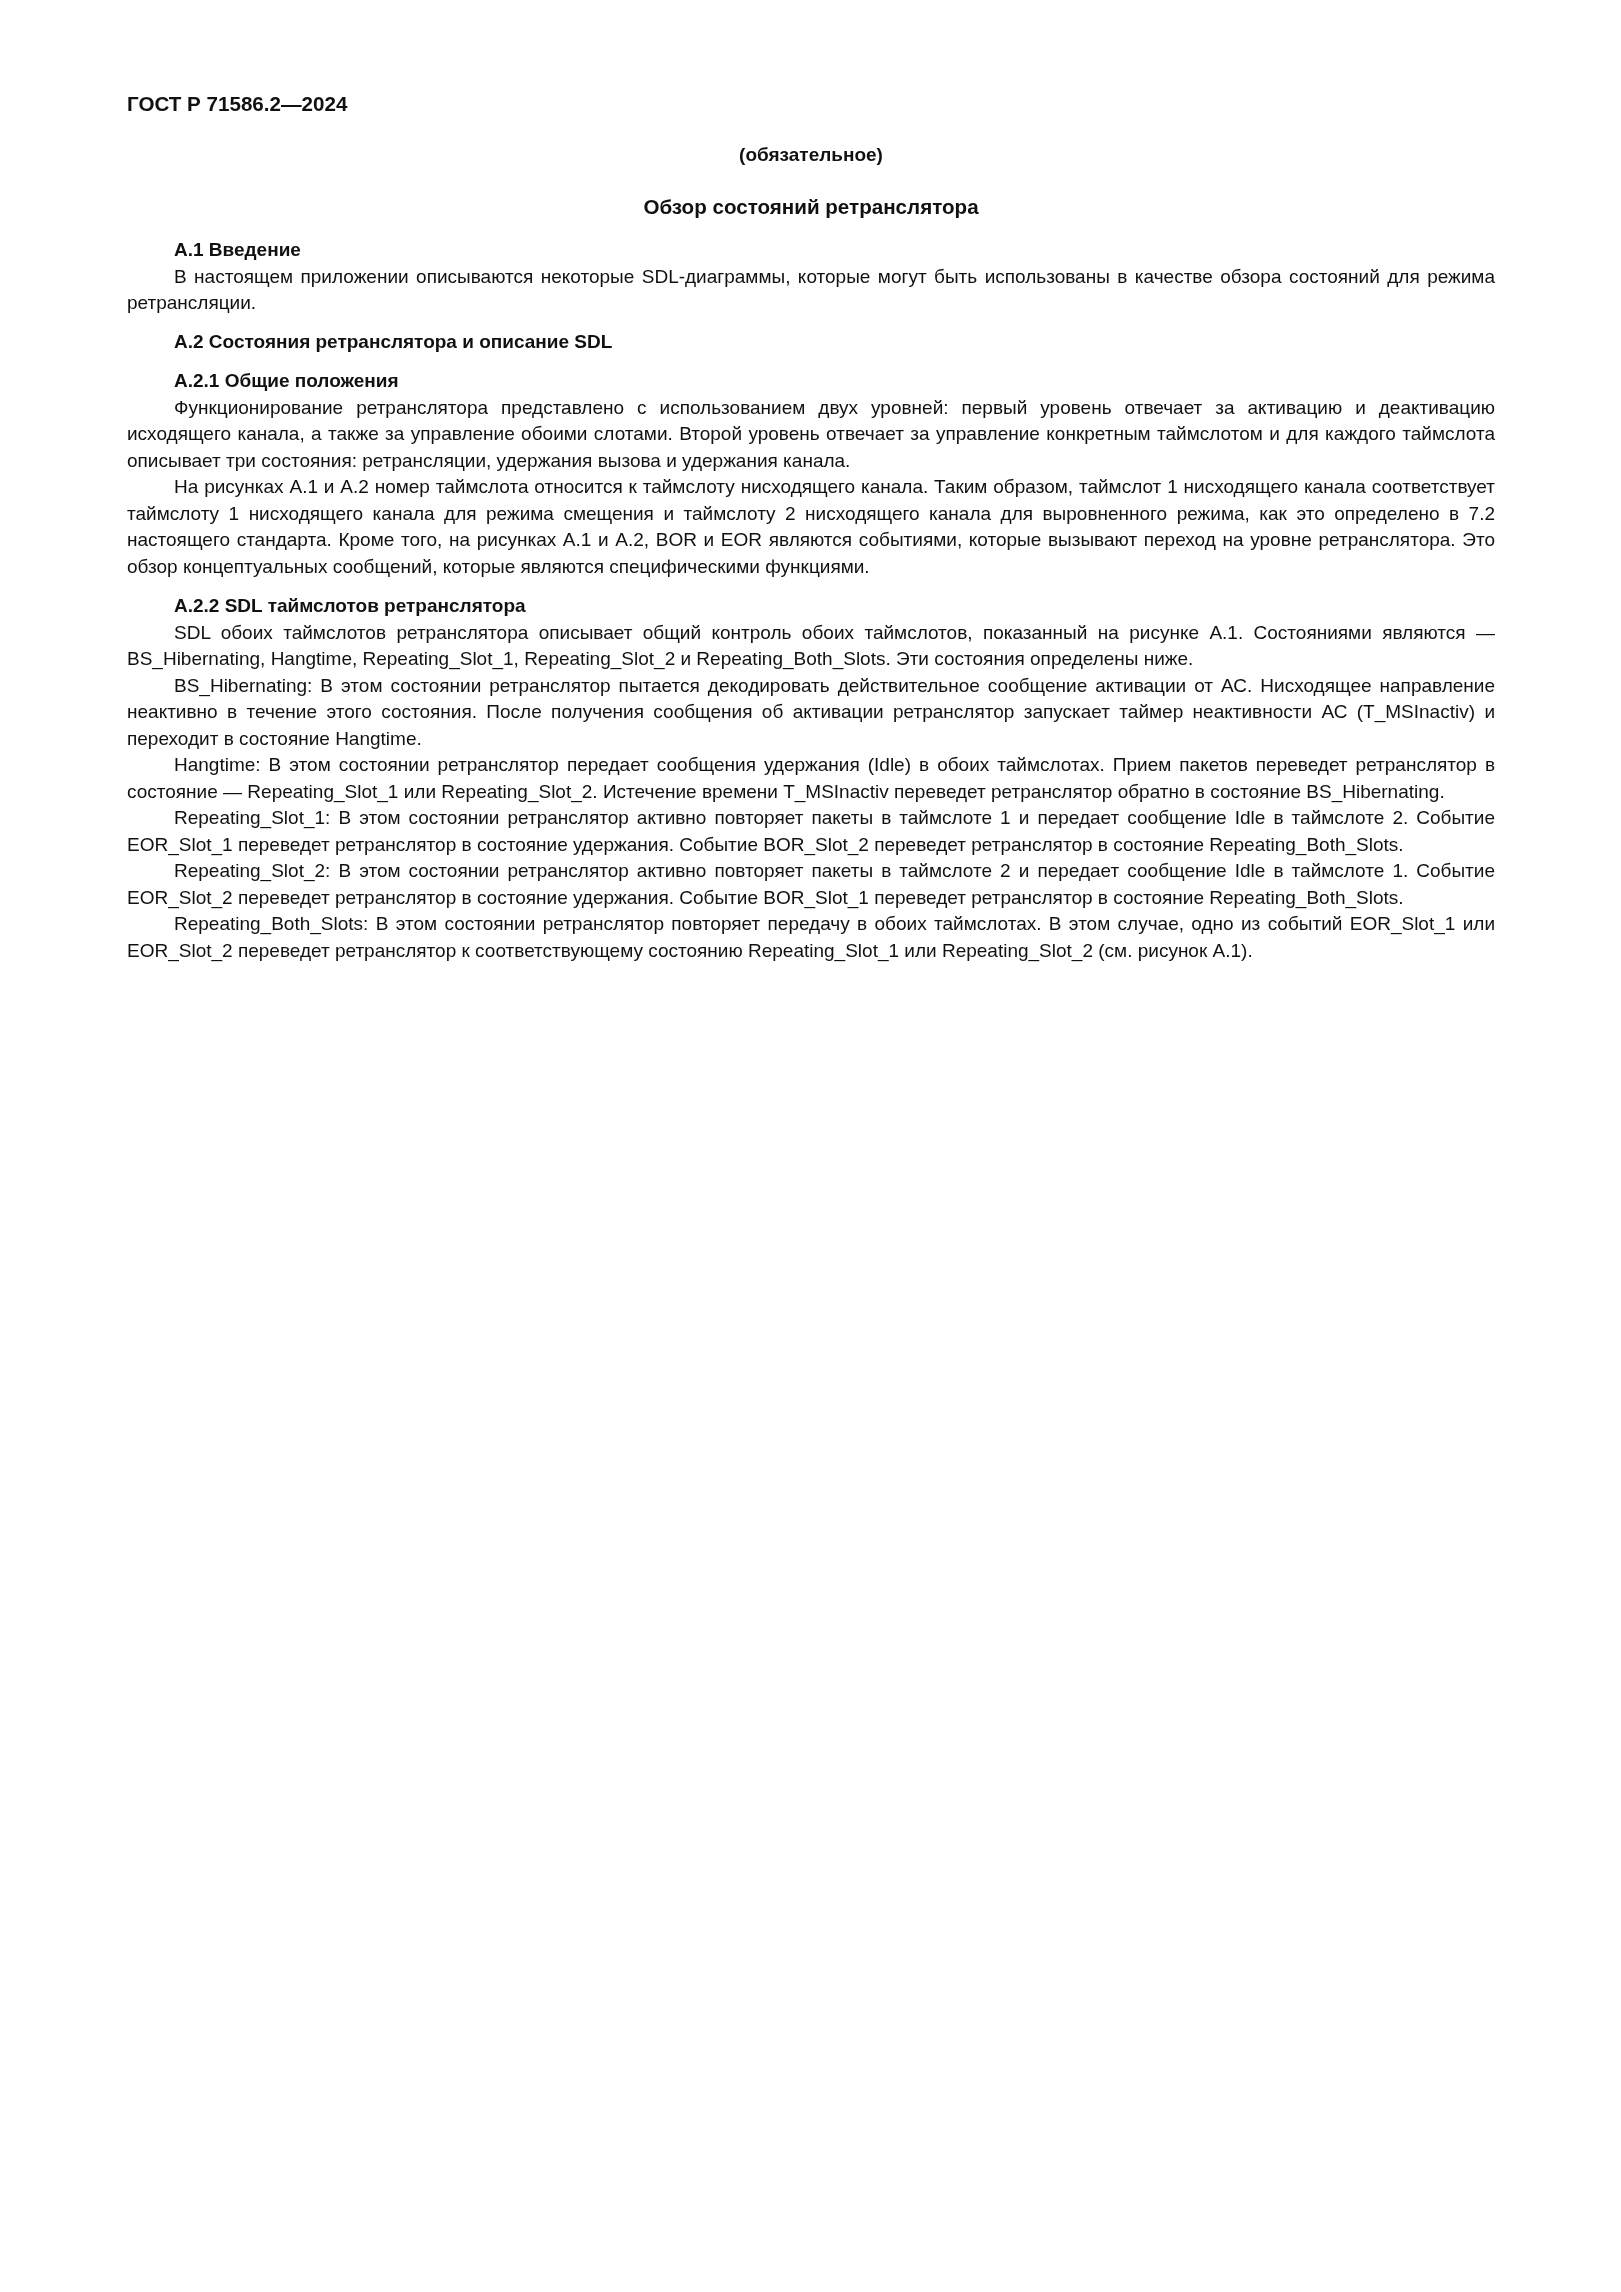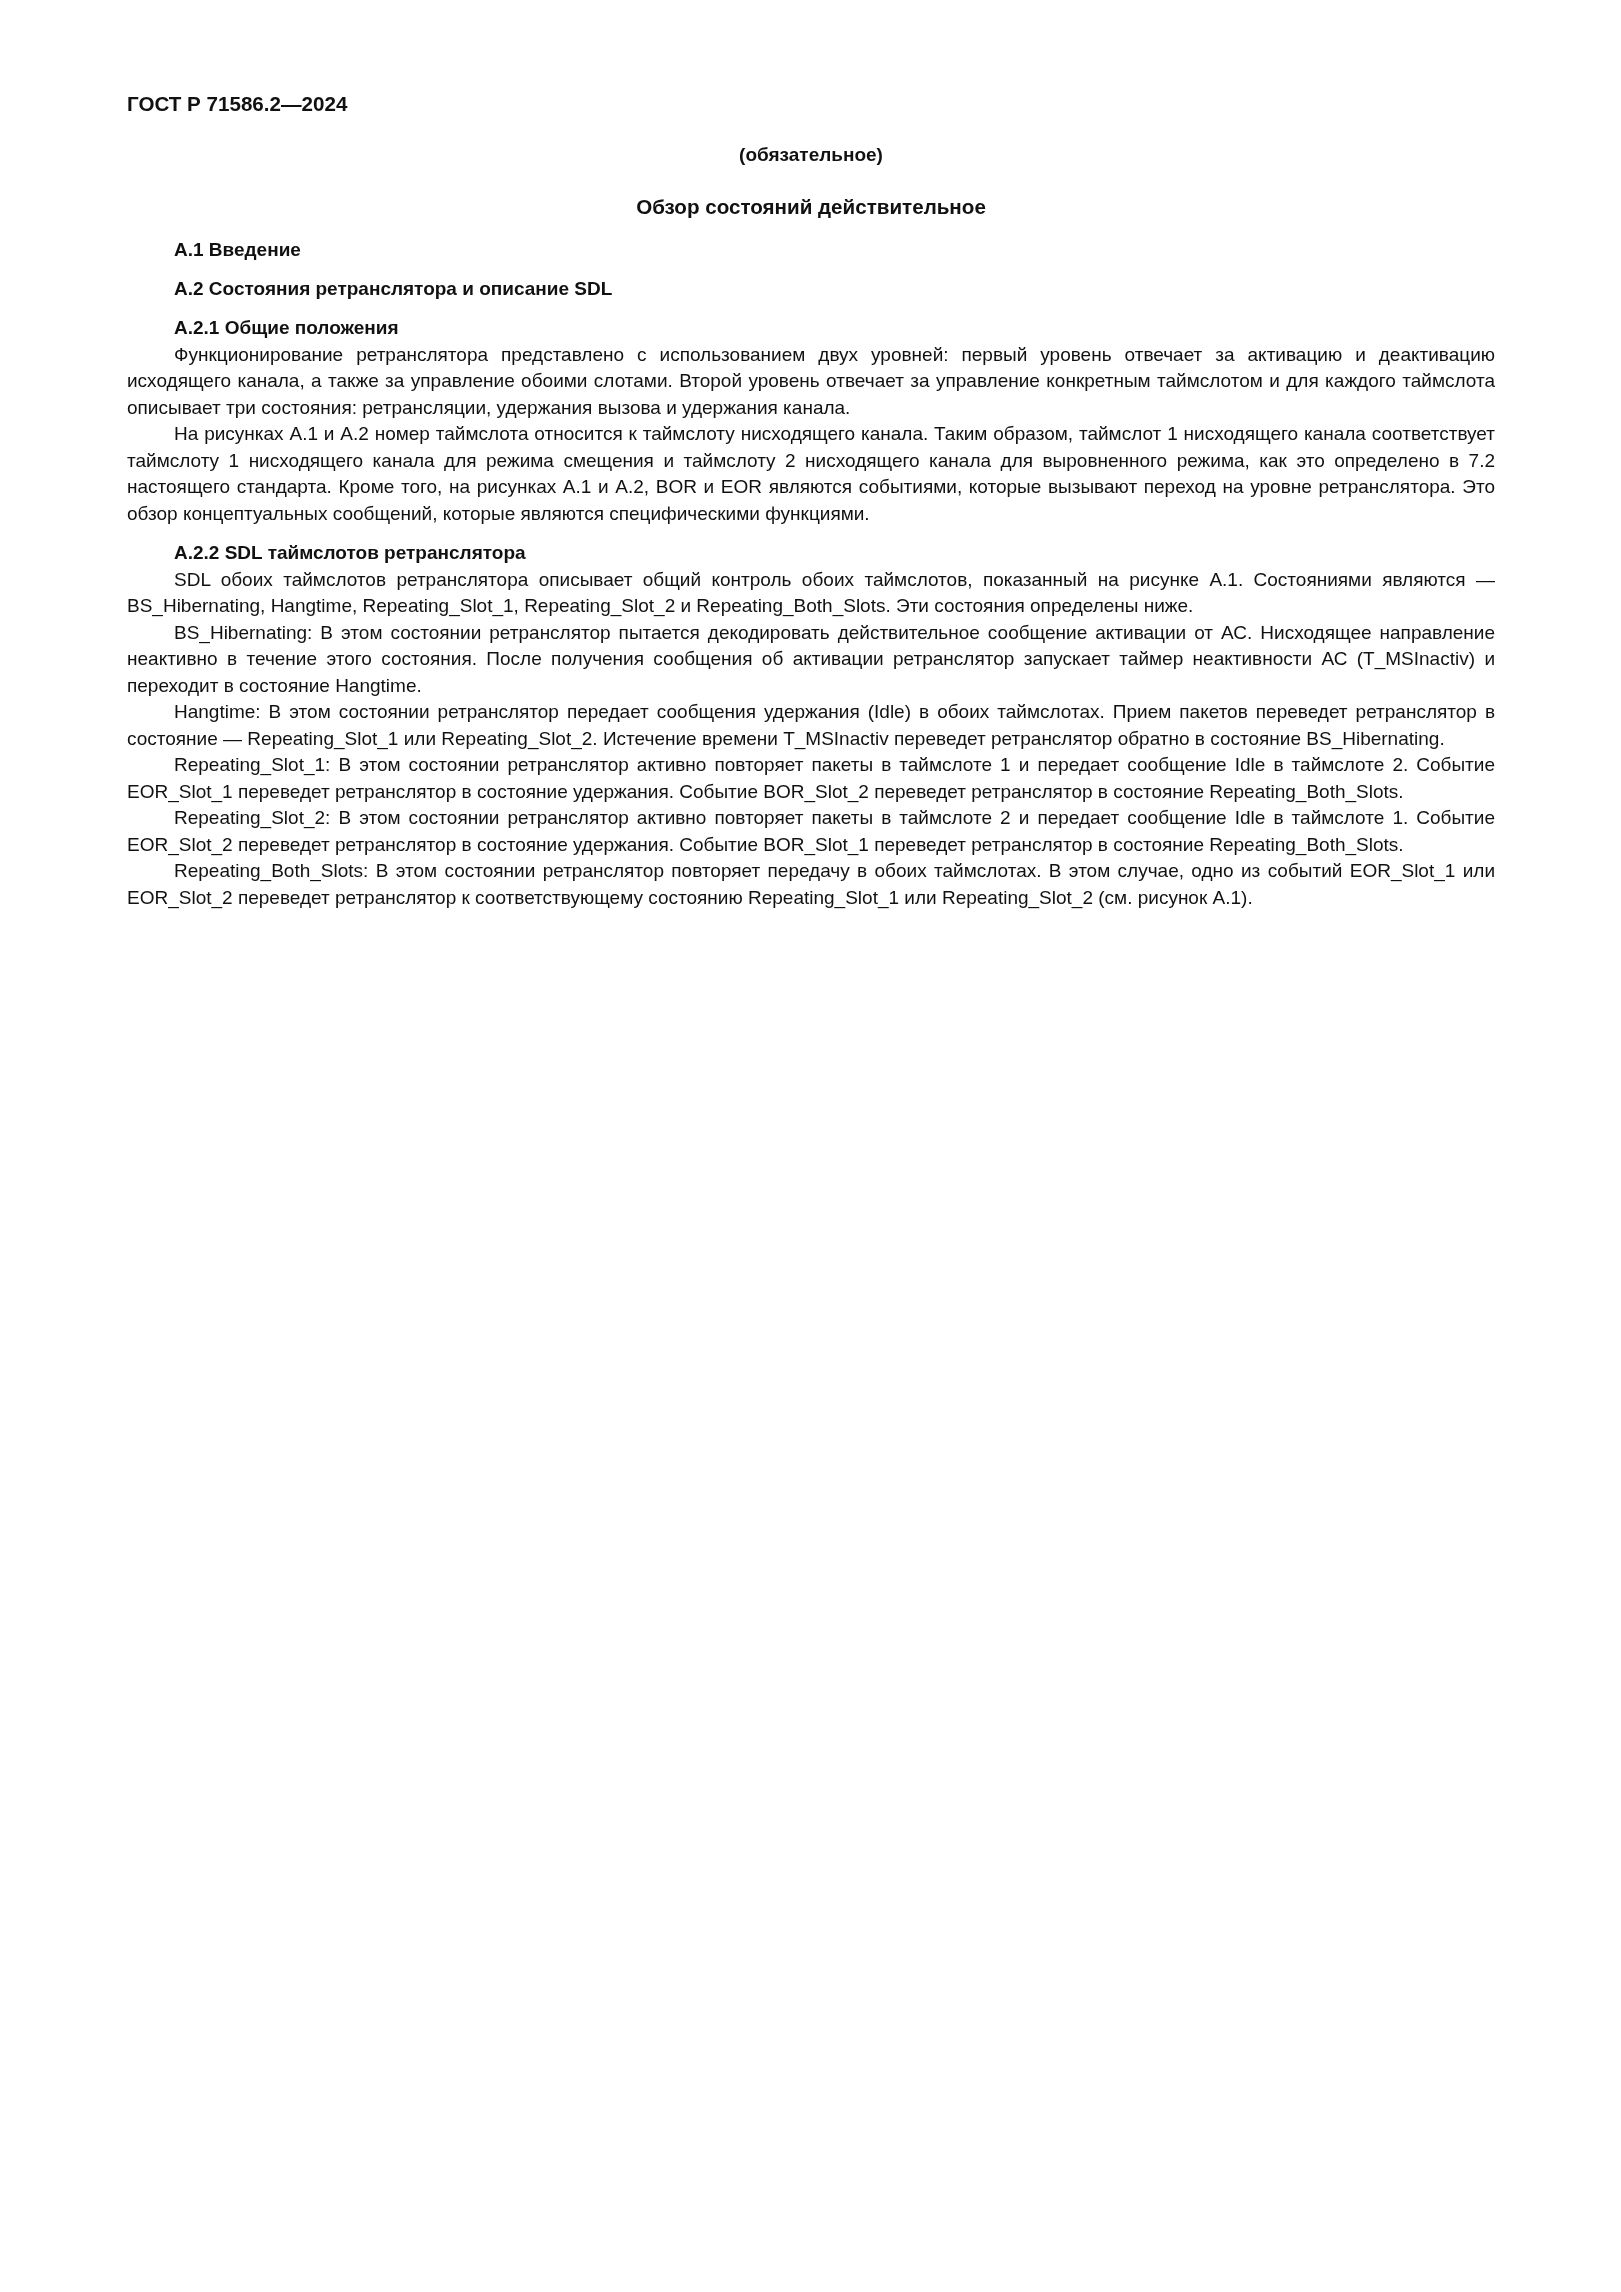--- a/index.html
+++ b/index.html
@@ -77,23 +77,24 @@
 </head>
 <body>
 
 <div class="page">
   <div class="content">
 
     <p class="doc-header">ГОСТ Р 71586.2—2024</p>
 
     <p class="appendix-kind">(обязательное)</p>
 
-    <p class="appendix-title">Обзор состояний действительное</p>
+    <p class="appendix-title">Обзор состояний ретранслятора</p>
 
     <p class="heading" style="margin-top:17px;">А.1 Введение</p>
+    <p class="para first-after-heading">В настоящем приложении описываются некоторые SDL-диаграммы, которые могут быть использованы в качестве обзора состояний для режима ретрансляции.</p>
 
     <p class="heading">А.2 Состояния ретранслятора и описание SDL</p>
 
     <p class="heading">А.2.1 Общие положения</p>
     <p class="para first-after-heading">Функционирование ретранслятора представлено с использованием двух уровней: первый уровень отвечает за активацию и деактивацию исходящего канала, а также за управление обоими слотами. Второй уровень отвечает за управление конкретным таймслотом и для каждого таймслота описывает три состояния: ретрансляции, удержания вызова и удержания канала.</p>
     <p class="para">На рисунках А.1 и А.2 номер таймслота относится к таймслоту нисходящего канала. Таким образом, таймслот 1 нисходящего канала соответствует таймслоту 1 нисходящего канала для режима смещения и таймслоту 2 нисходящего канала для выровненного режима, как это определено в 7.2 настоящего стандарта. Кроме того, на рисунках А.1 и А.2, BOR и EOR являются событиями, которые вызывают переход на уровне ретранслятора. Это обзор концептуальных сообщений, которые являются специфическими функциями.</p>
 
     <p class="heading">А.2.2 SDL таймслотов ретранслятора</p>
     <p class="para first-after-heading">SDL обоих таймслотов ретранслятора описывает общий контроль обоих таймслотов, показанный на рисунке А.1. Состояниями являются — BS_Hibernating, Hangtime, Repeating_Slot_1, Repeating_Slot_2 и Repeating_Both_Slots. Эти состояния определены ниже.</p>
     <p class="para">BS_Hibernating: В этом состоянии ретранслятор пытается декодировать действительное сообщение активации от АС. Нисходящее направление неактивно в течение этого состояния. После получения сообщения об активации ретранслятор запускает таймер неактивности АС (T_MSInactiv) и переходит в состояние Hangtime.</p>

